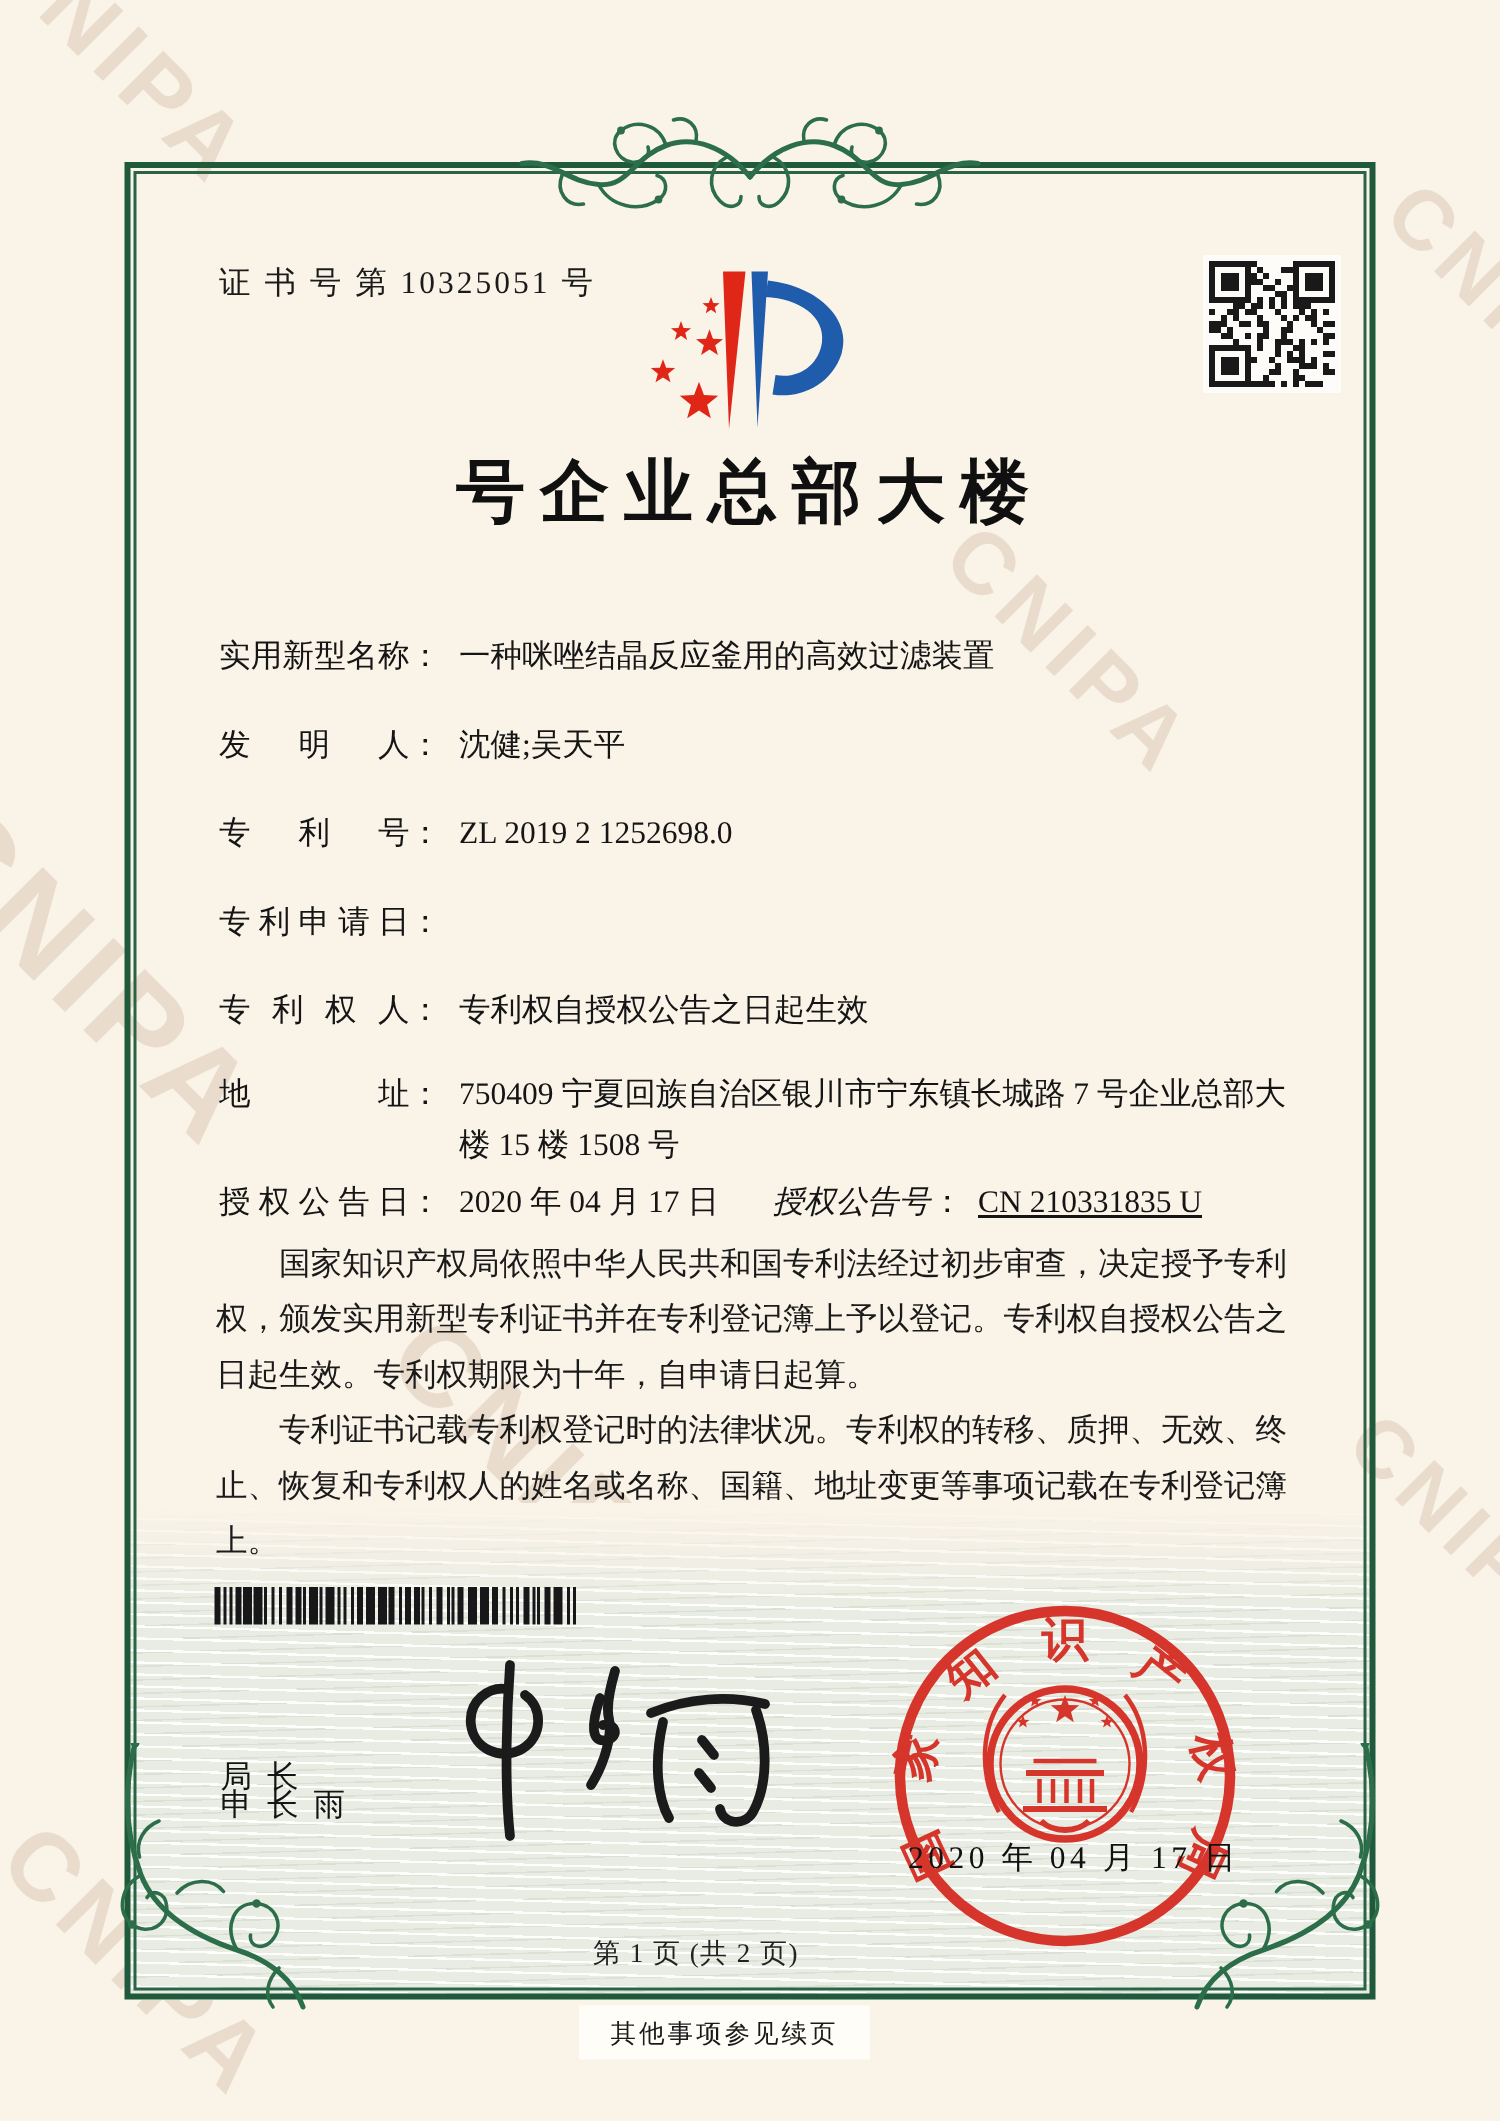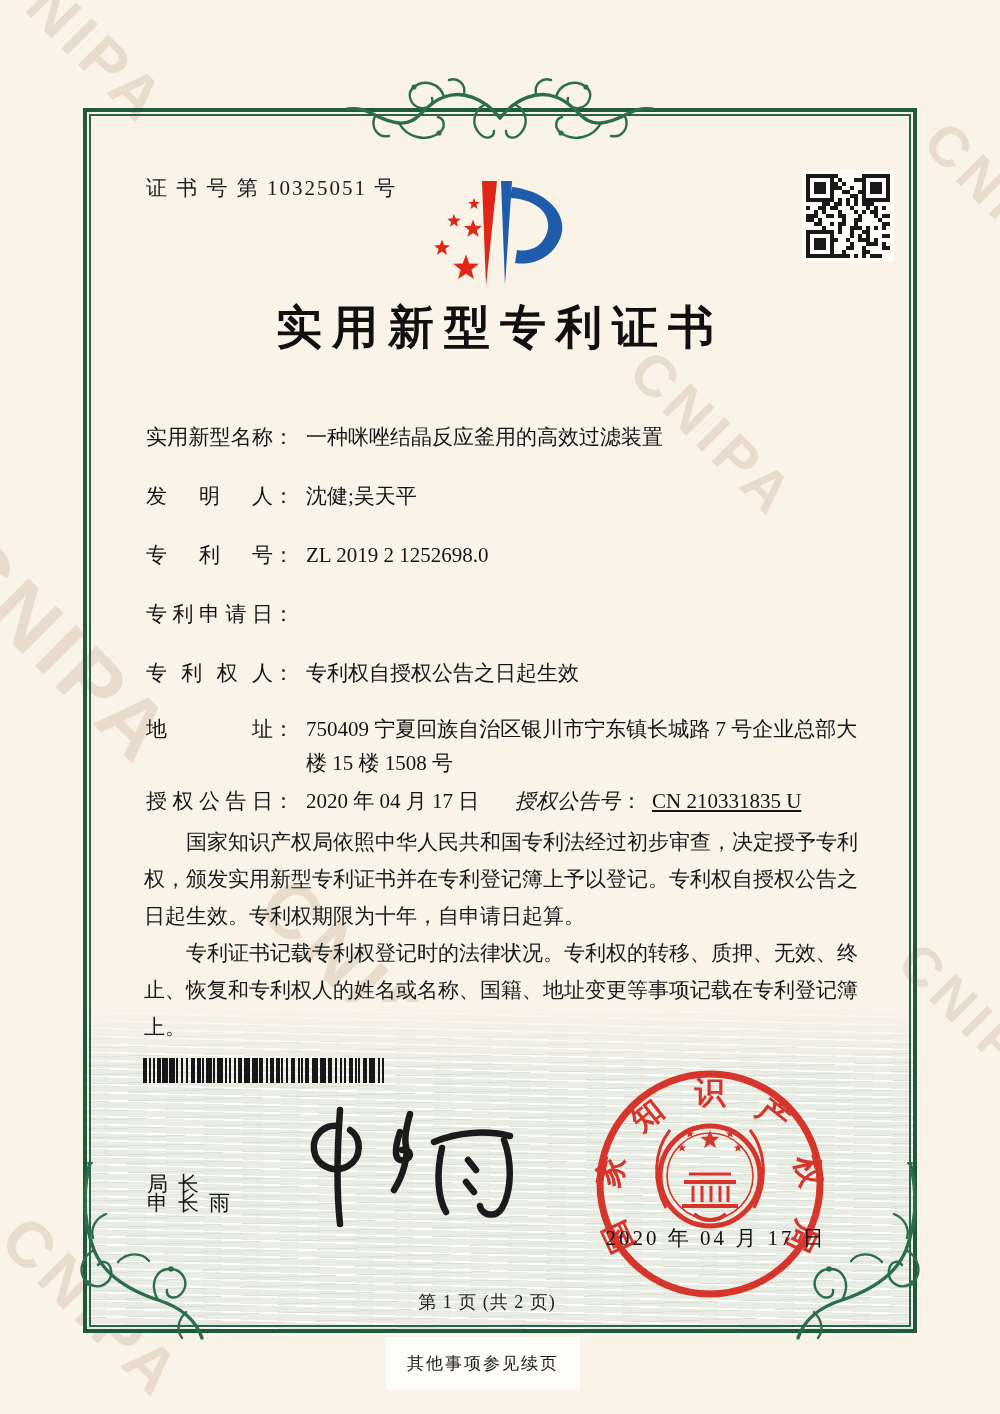--- a/index.html
+++ b/index.html
@@ -97,26 +97,26 @@
   .seal text{
     fill:#d5281e;font-size:31px;font-weight:bold;
     font-family:"Liberation Serif","DejaVu Serif",serif;
     text-anchor:middle;
   }
   .seal-date{
     position:absolute;left:596px;top:1224px;width:240px;
     text-align:center;font-size:21px;letter-spacing:3px;color:#111;
   }
   .pagenum{
-    position:absolute;left:90px;top:1290px;width:834px;
+    position:absolute;left:67px;top:1290px;width:834px;
     text-align:center;font-size:18px;letter-spacing:1px;color:#222;
     transform:translateX(-20px);
   }
   .note{
-    position:absolute;left:386px;top:1337px;width:194px;height:52px;
+    position:absolute;left:386px;top:1337px;width:194px;height:36px;
     background:#fffdf7;
     display:flex;align-items:center;justify-content:center;
     font-size:17px;letter-spacing:2px;color:#1a1a1a;
   }
 </style>
 </head>
 <body>
 
 <div class="page">
 
@@ -388,21 +388,21 @@
         <rect x="36" y="80" width="4" height="4"></rect>
         <rect x="40" y="80" width="4" height="4"></rect>
         <rect x="48" y="80" width="4" height="4"></rect>
         <rect x="56" y="80" width="4" height="4"></rect>
         <rect x="64" y="80" width="4" height="4"></rect>
         <rect x="68" y="80" width="4" height="4"></rect>
         <rect x="72" y="80" width="4" height="4"></rect>
       </svg>
   </div>
 
-  <div class="title">实用新型专利证书</div>
+  <div class="title">号企业总部大楼</div>
 
   <div class="field-row" style="top:420px;">
     <span class="fl">实用新型名称</span>
       <span>：</span>
     <span class="fv">一种咪唑结晶反应釜用的高效过滤装置</span>
   </div>
   <div class="field-row" style="top:479px;">
     <span class="fl">发明人</span>
       <span>：</span>
     <span class="fv">沈健;吴天平</span>

